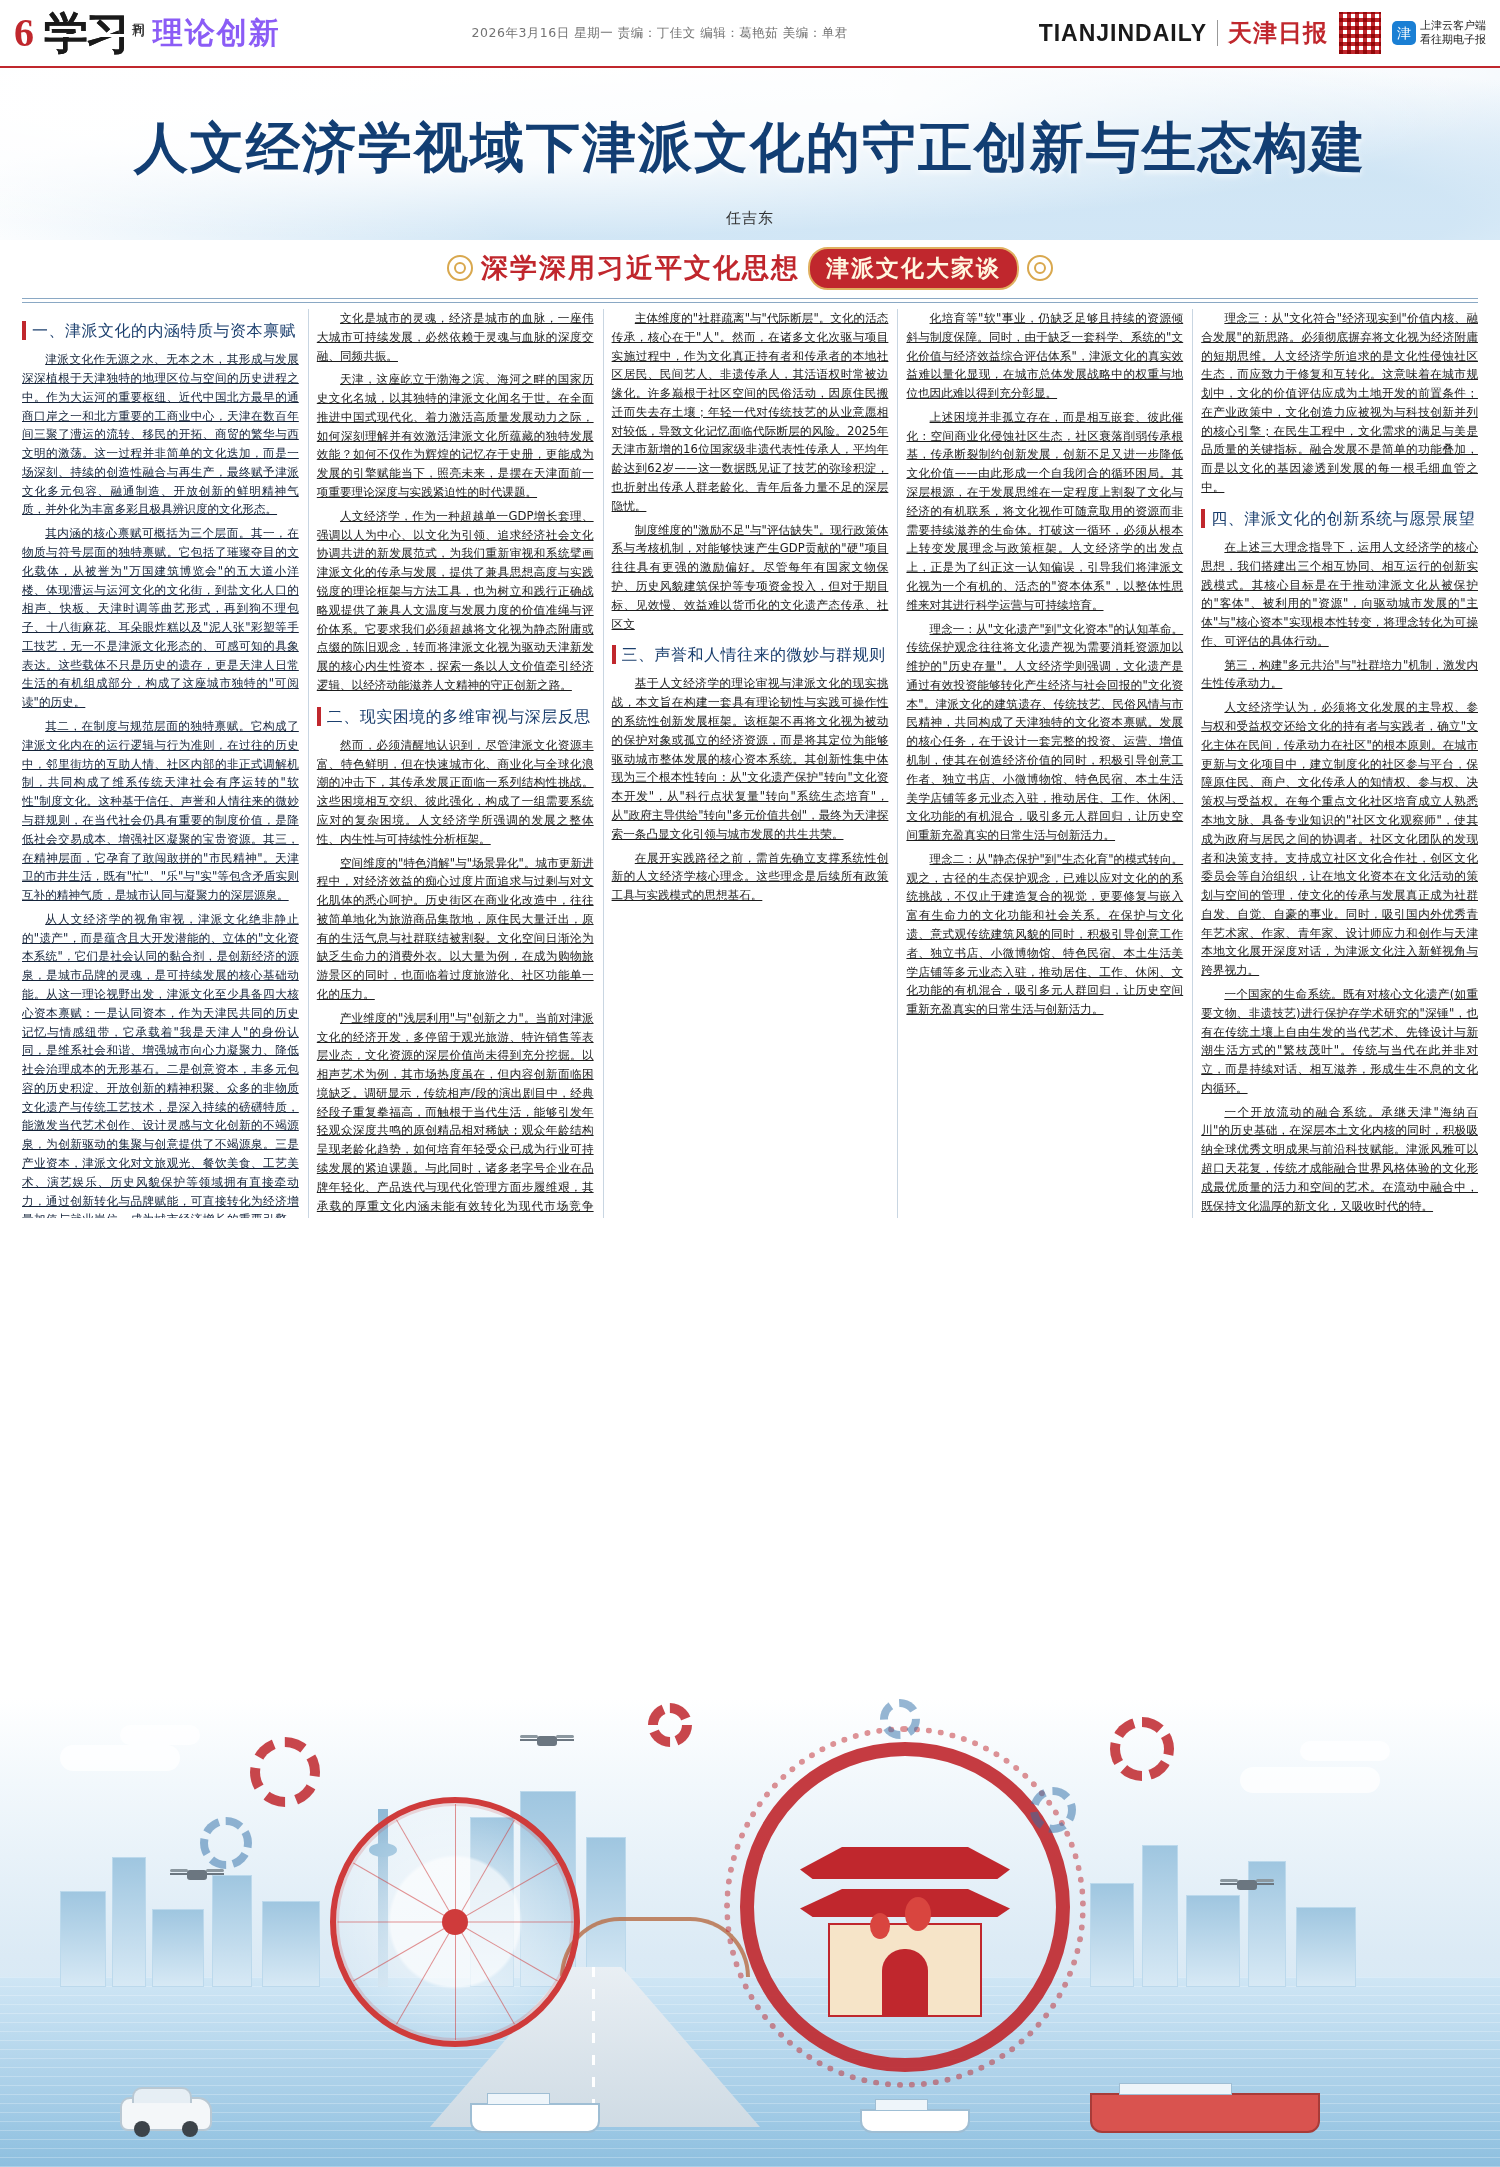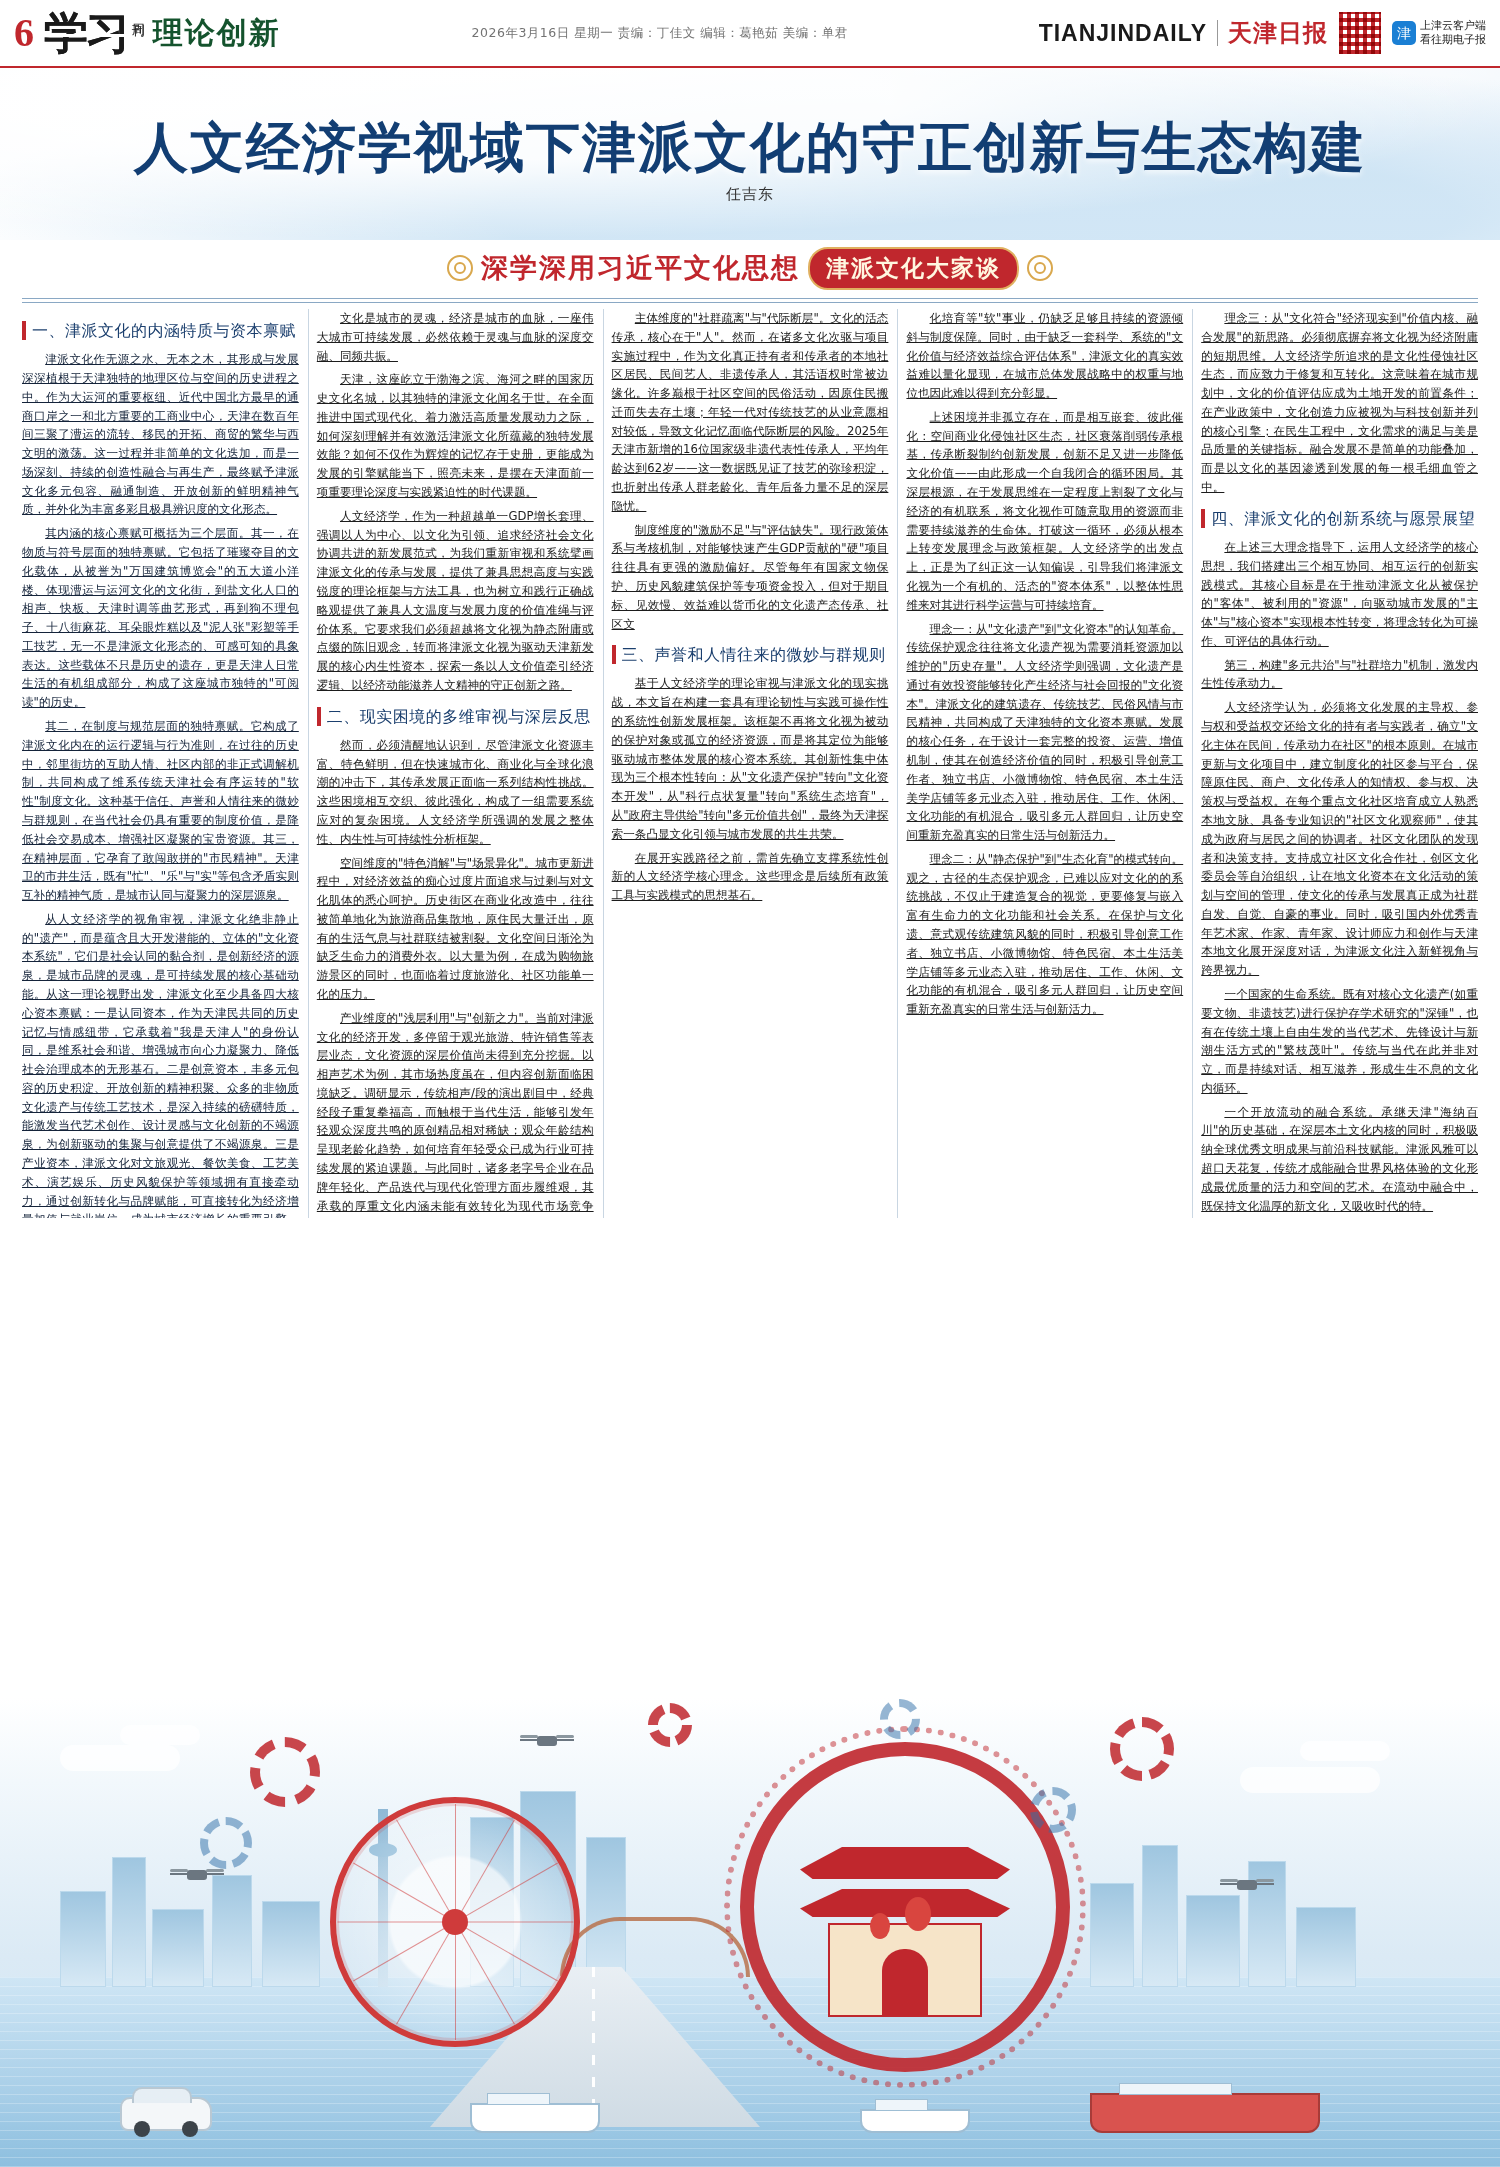--- a/index.html
+++ b/index.html
@@ -55,21 +55,21 @@
     align-self:center;
     writing-mode:vertical-rl;
     letter-spacing:1px;
     height:40px;
     display:flex;
     align-items:center;
   }
   .logo-llcx {
     font-size:30px;
     font-weight:bold;
-    color:#14532d;
+    color:#8b5cf6;
     letter-spacing:2px;
     font-family:"DejaVu Sans", sans-serif;
   }
   .mast-center {
     flex:1;
     text-align:center;
     font-size:12.5px;
     color:#737373;
     letter-spacing:0.5px;
     font-family:"DejaVu Sans", sans-serif;
@@ -140,20 +140,21 @@
     font-size:54px;
     font-weight:bold;
     letter-spacing:2px;
     color:#123e73;
     font-family:"DejaVu Sans", sans-serif;
     text-shadow:0 2px 6px rgba(255,255,255,.9);
   }
   .byline {
     position:relative;
     text-align:center;
+    margin-top:24px;
     font-size:15px;
     color:#333;
     letter-spacing:1px;
     font-family:"DejaVu Sans", sans-serif;
   }
 
   
   .banner-wrap {
     position:relative;
     height:56px;

